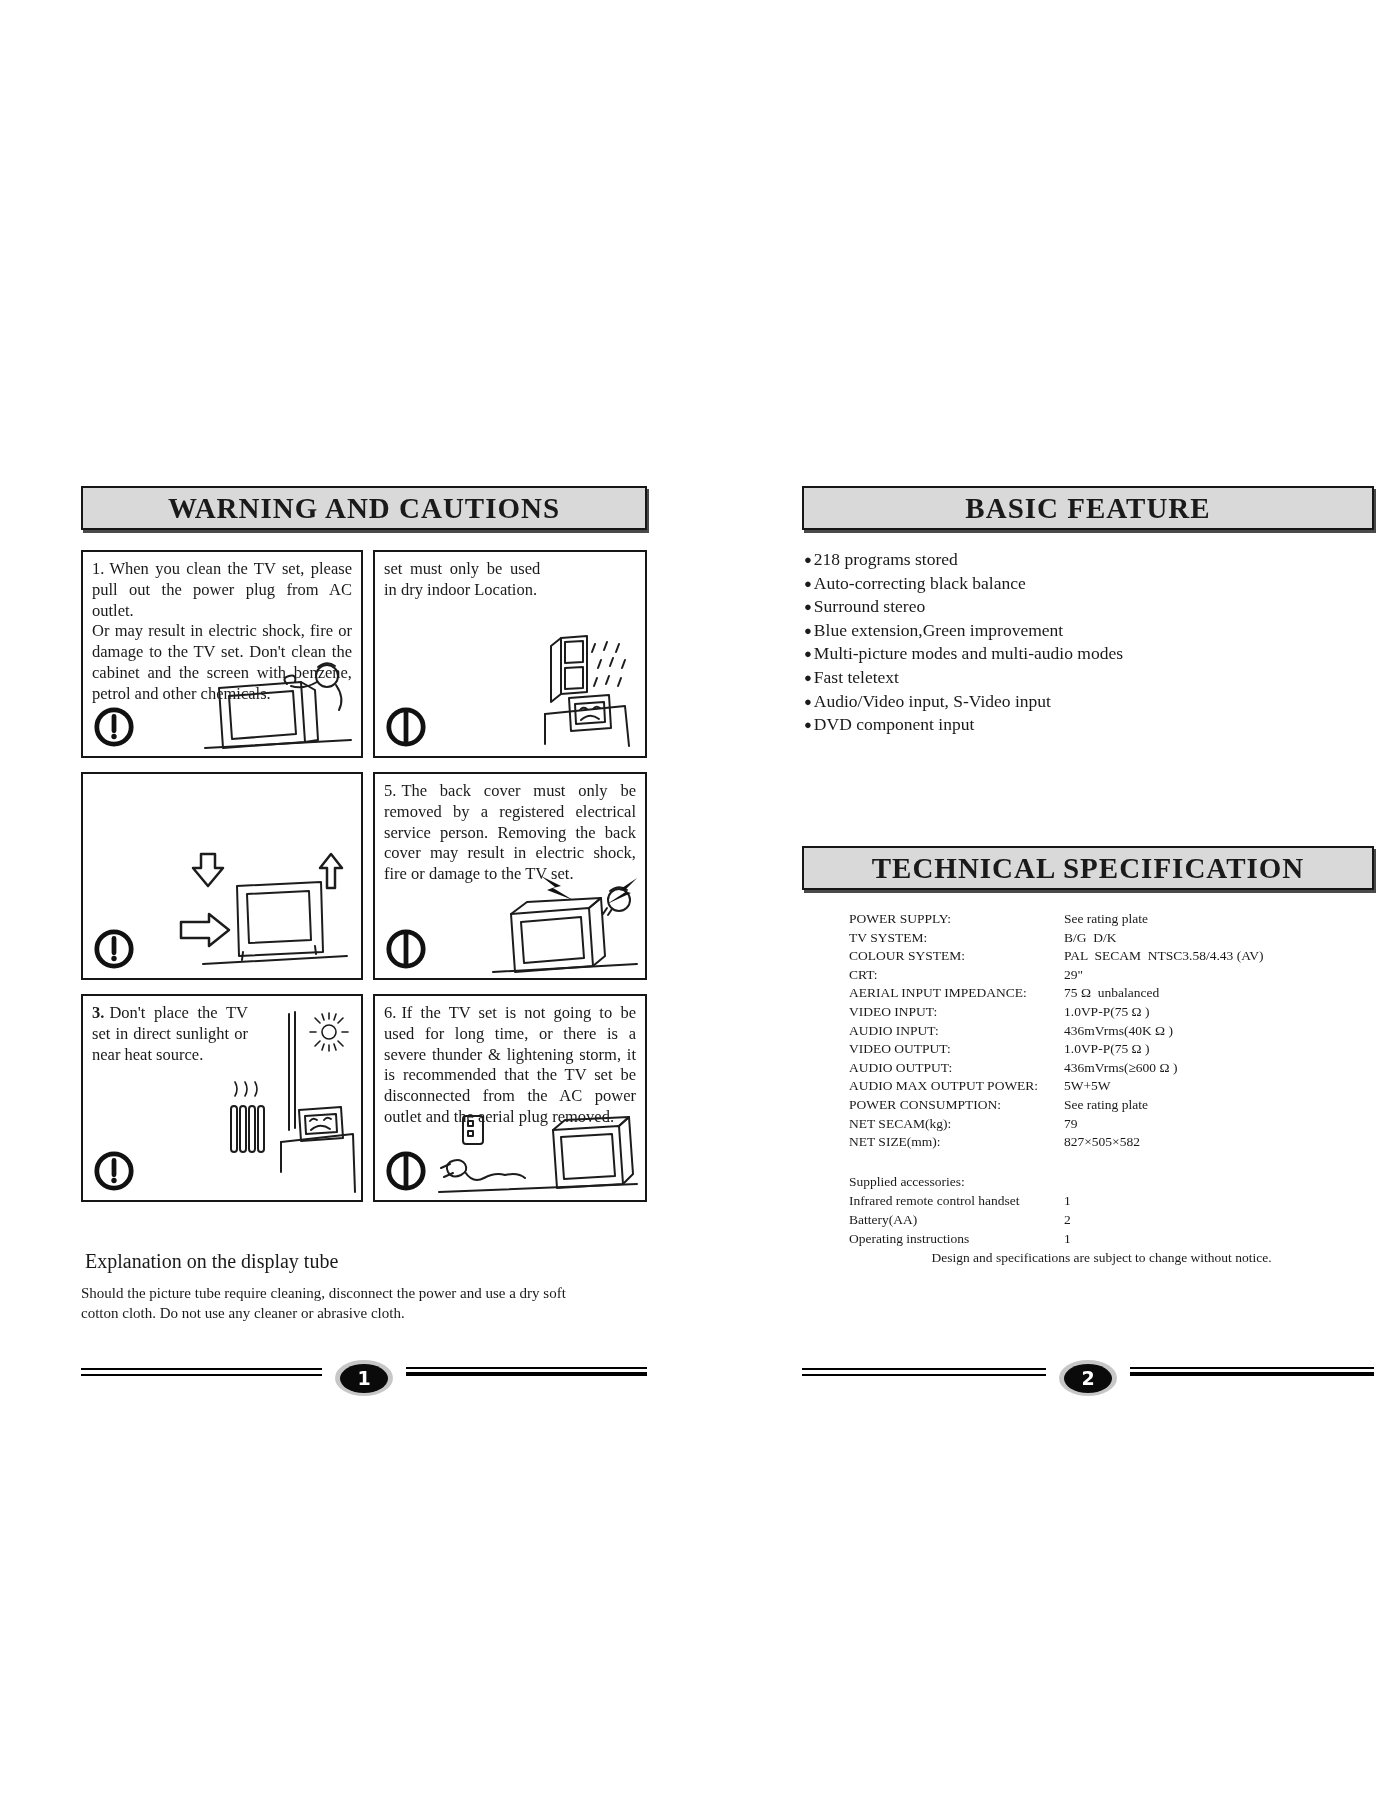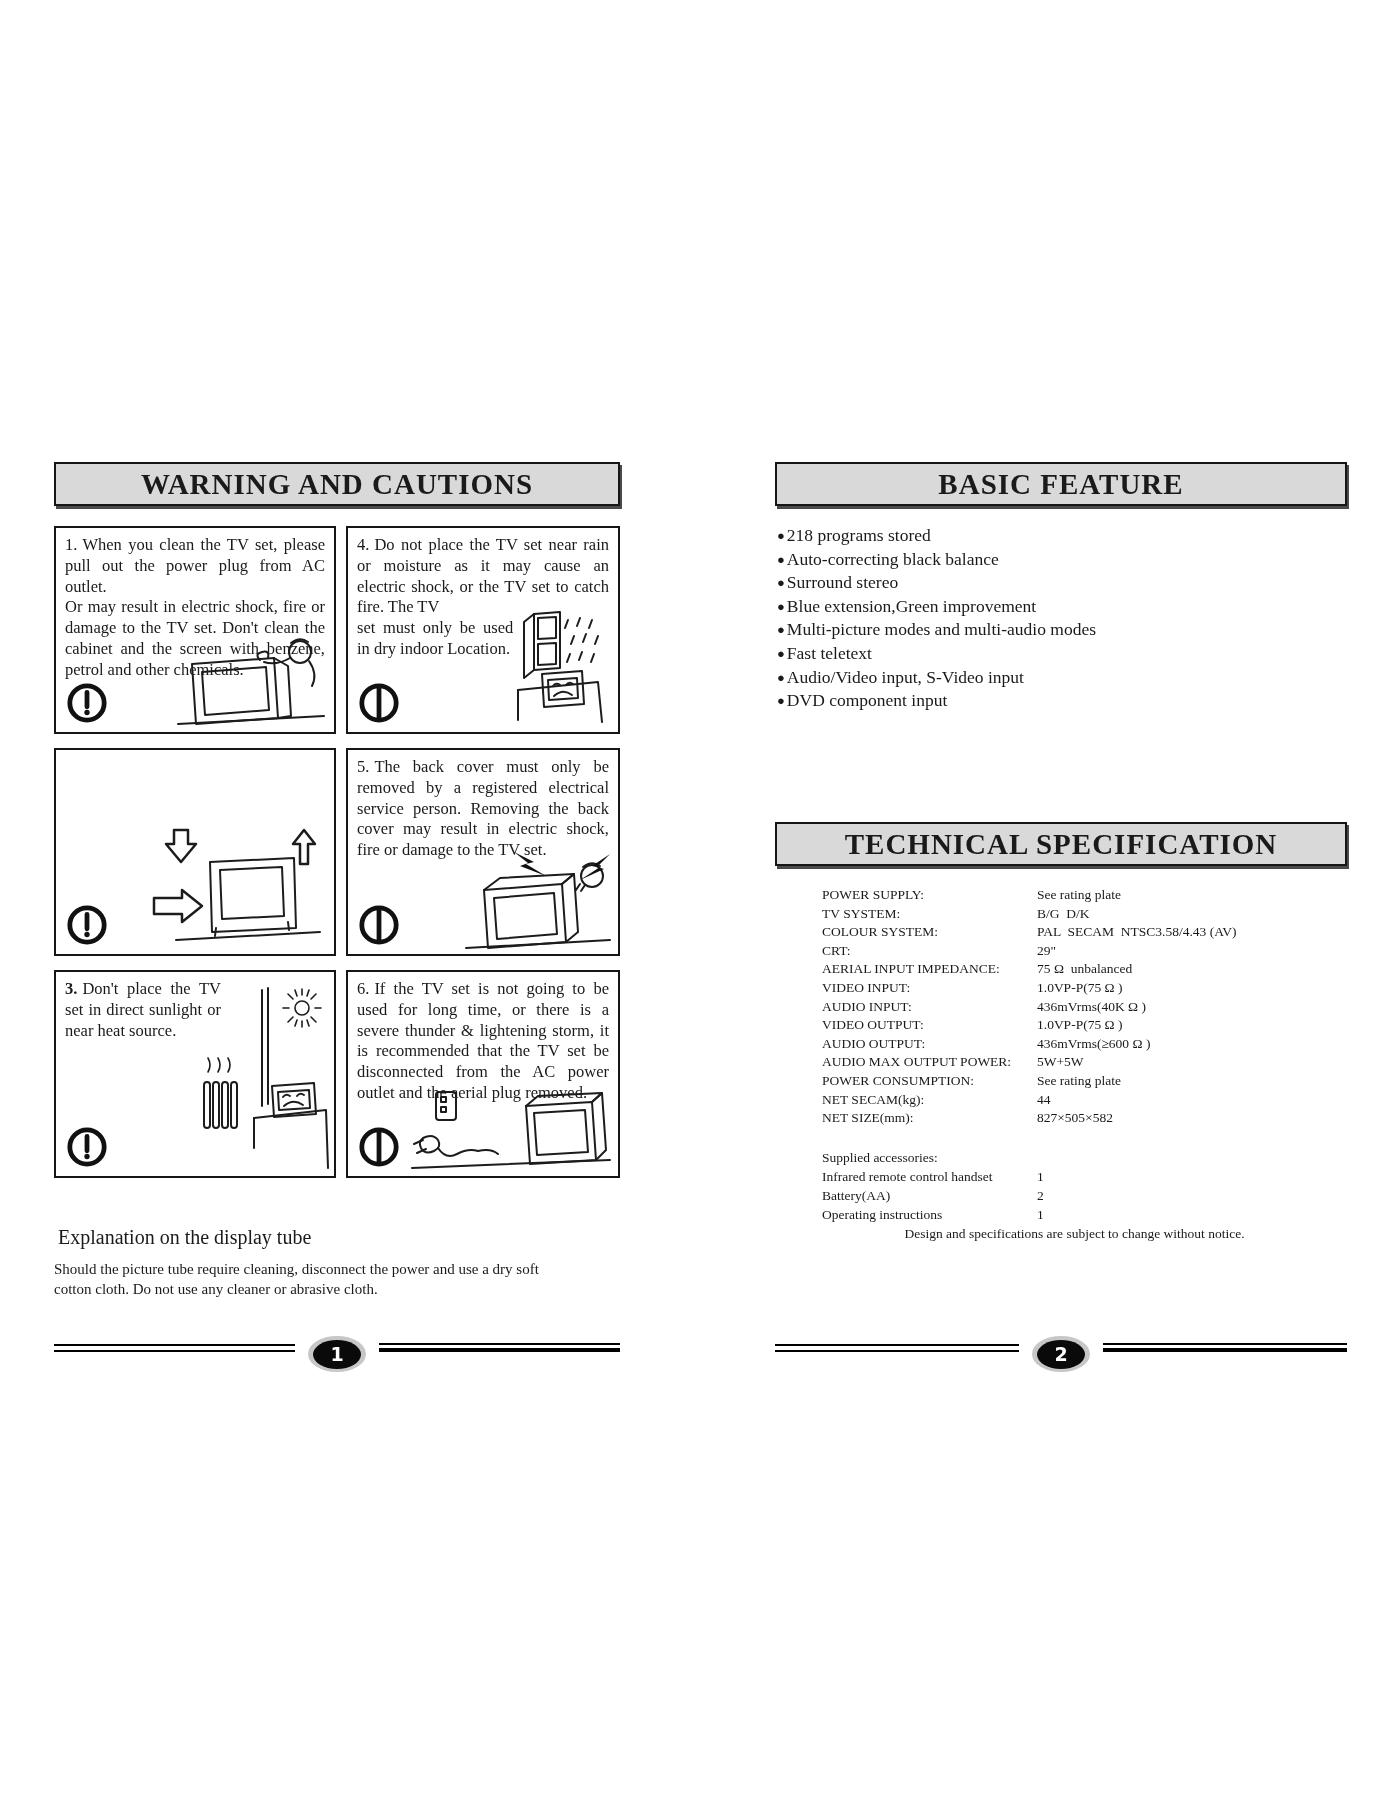--- a/index.html
+++ b/index.html
@@ -4,21 +4,21 @@
 <style>
   * { margin:0; padding:0; box-sizing:border-box; }
   html,body { background:#ffffff; }
   body {
     position:relative;
     width:1400px; height:1812px;
     font-family:"Liberation Serif", serif;
     color:#1a1a1a;
     overflow:hidden;
   }
-  .page { position:absolute; top:462px; }
+  .page { position:absolute; top:486px;margin-left:27px; }
   #page1 { left:54px;  width:566px; height:920px; }
   #page2 { left:775px; width:572px; height:920px; }
 
   .secheader {
     position:absolute; left:0; width:100%; height:44px;
     background:#d9d9d9;
     border:2px solid #161616;
     box-shadow:2px 3px 0 #4a4a4a;
     text-align:center;
     font-weight:bold; font-size:29px; letter-spacing:1px;
@@ -115,21 +115,20 @@
         </g>
       </svg>
       <svg class="mark" viewBox="0 0 44 44">
         <circle cx="22" cy="22" r="18" fill="none" stroke="#111" stroke-width="5"></circle>
         <path d="M22 11 L22 26" stroke="#111" stroke-width="5" stroke-linecap="round"></path>
         <circle cx="22" cy="32" r="2.8" fill="#111"></circle>
       </svg>
     </div>
 
     <div class="cbox">
-      <p><span class="num">4.</span><span>Do not place the TV set near rain or moisture as it may cause an electric shock, or the TV set to catch fire. The TV</span></p>
       <p class="narrow58">set must only be used in dry indoor Location.</p>
       <svg class="illu" style="right:6px;bottom:6px;" width="112" height="116" viewBox="0 0 112 116">
         <g fill="none" stroke="#1c1c1c" stroke-width="2" stroke-linecap="round" stroke-linejoin="round">
           <path d="M34,4 L60,2 L60,58 L34,60 Z"></path>
           <path d="M38,8 L56,7 L56,28 L38,29 Z"></path>
           <path d="M38,34 L56,33 L56,54 L38,55 Z"></path>
           <path d="M34,4 L24,12 L24,68 L34,60"></path>
           <path d="M68,10 l-3,8"></path>
             <path d="M80,8 l-3,8"></path>
             <path d="M92,10 l-3,8"></path>
@@ -320,21 +319,21 @@
     <div class="srow">
         <span class="sl">AUDIO MAX OUTPUT POWER:</span>
         <span class="sv">5W+5W</span>
       </div>
     <div class="srow">
         <span class="sl">POWER CONSUMPTION:</span>
         <span class="sv">See rating plate</span>
       </div>
     <div class="srow">
         <span class="sl">NET SECAM(kg):</span>
-        <span class="sv">44</span>
+        <span class="sv">79</span>
       </div>
     <div class="srow">
         <span class="sl">NET SIZE(mm):</span>
         <span class="sv">827×505×582</span>
       </div>
 
     <div class="acc">
       <div class="arow">
           <span>Supplied accessories:</span>
         </div>

